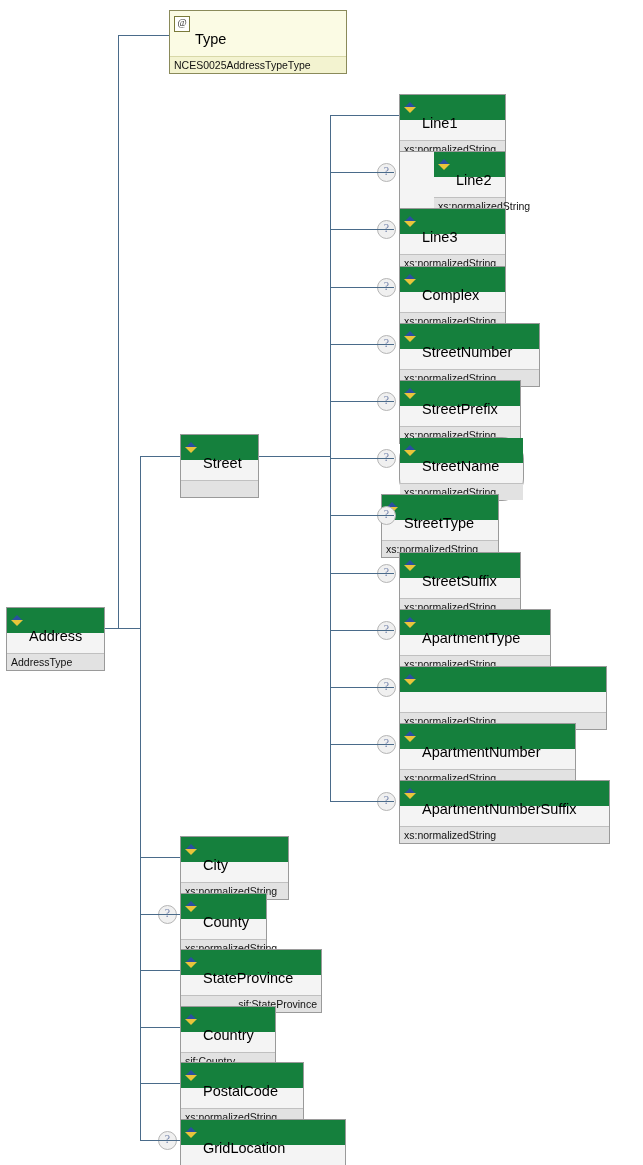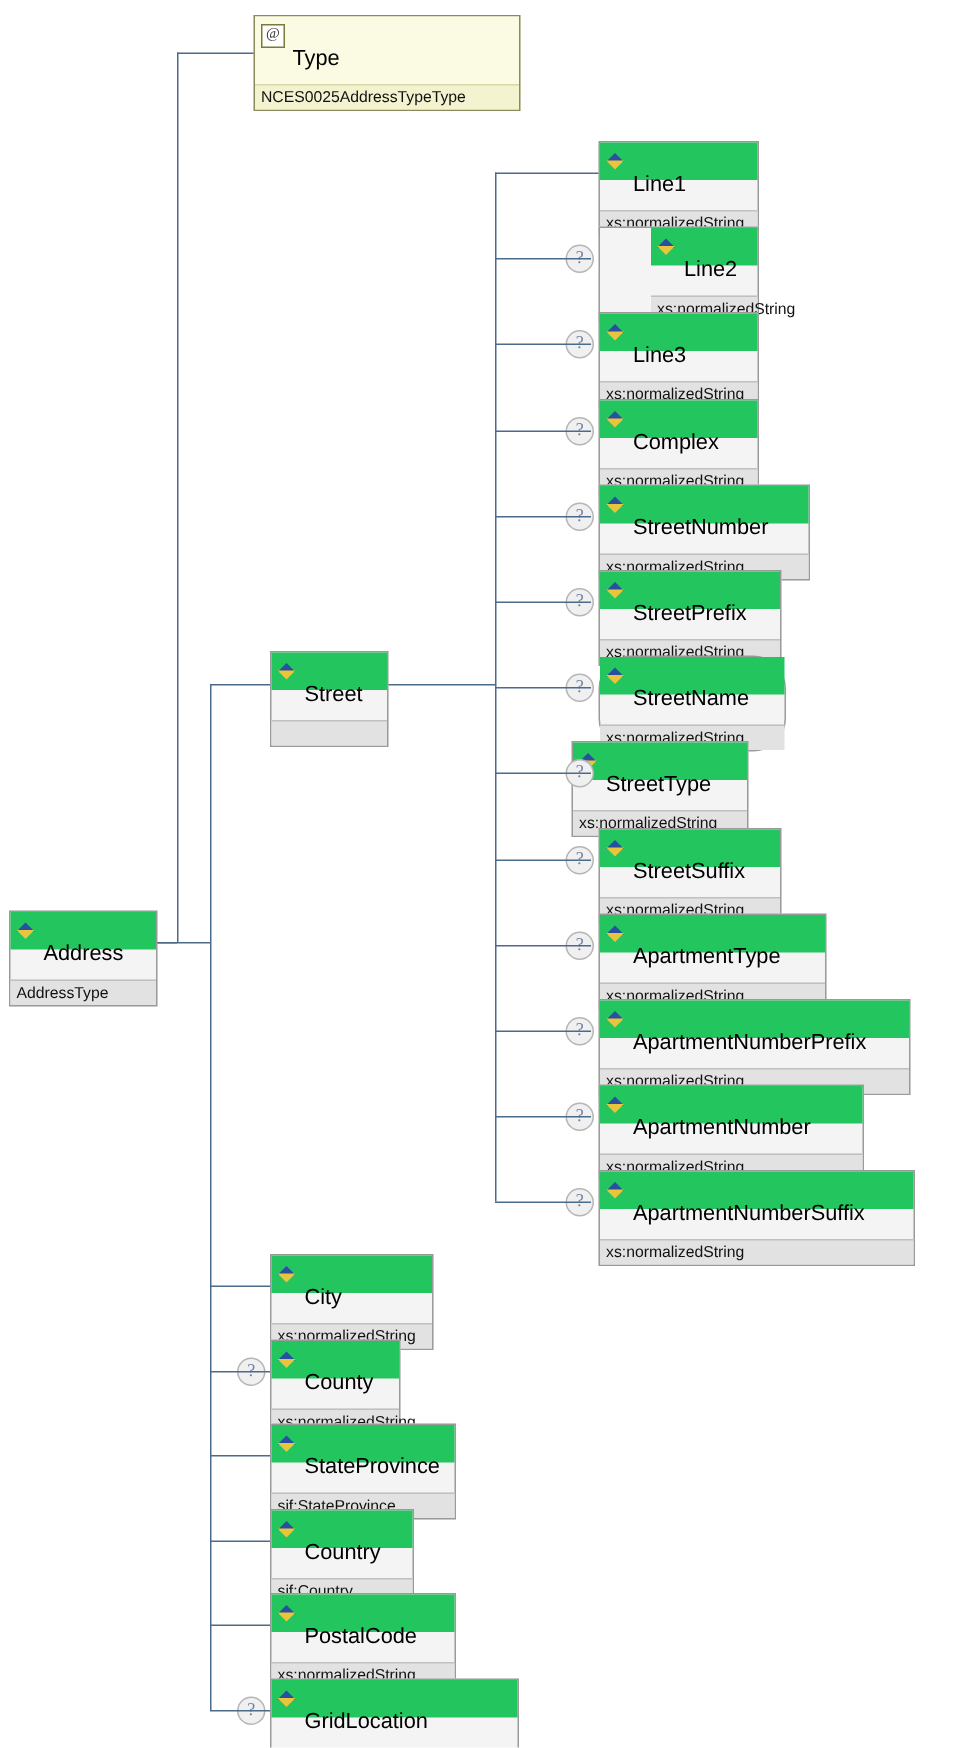--- a/index.html
+++ b/index.html
@@ -6,21 +6,21 @@
   body{width:643px;height:1165px;position:relative;font-family:"Liberation Sans",sans-serif;overflow:hidden;}
   #canvas{position:absolute;left:0;top:0;width:643px;height:1165px;}
 
   
   .ln{position:absolute;background:#4a6b8a;}
   .lnh{height:1px;}
   .lnv{width:1px;}
 
   
   .node{position:absolute;box-sizing:border-box;border:1px solid #9a9a9a;background:#f4f4f4;}
-  .node .ttl{box-sizing:border-box;height:25px;line-height:25px;padding:0 6px 0 4px;background:#22c55e;white-space:nowrap;
+  .node .ttl{box-sizing:border-box;height:25px;line-height:25px;padding:0 6px 0 4px;background:#15803d;white-space:nowrap;
       font-size:14px;color:#000;display:flex;align-items:center;}
   .node .ttl span.tx{font-size:14.5px;margin-top:32px;}
   .node .sub{box-sizing:border-box;height:17px;line-height:17px;padding:0 4px;background:#e2e2e2;border-top:1px solid #c0c0c0;
       font-size:10.5px;color:#111;white-space:nowrap;margin-top:20px;}
 
   
   .node.attr{border:1px solid #8a8a5a;background:#fbfbe4;}
   .node.attr .ttl{background:#fbfbe4;}
   .node.attr .sub{background:#f3f3d0;border-top:1px solid #d8d8a8;}
 
@@ -139,21 +139,20 @@
       <div class="ttl">
         <span class="eicon"></span>
         <span class="tx">ApartmentType</span>
       </div>
       <div class="sub">xs:normalizedString</div>
     </div>
     <div class="qmark" style="left: 377px; top: 621px;">?</div>
     <div class="node" style="left: 399px; top: 666px; width: 208px;">
       <div class="ttl">
         <span class="eicon"></span>
-        <span class="tx">ApartmentNumberPrefix</span>
       </div>
       <div class="sub">xs:normalizedString</div>
     </div>
     <div class="qmark" style="left: 377px; top: 678px;">?</div>
     <div class="node" style="left: 399px; top: 723px; width: 177px;">
       <div class="ttl">
         <span class="eicon"></span>
         <span class="tx">ApartmentNumber</span>
       </div>
       <div class="sub">xs:normalizedString</div>
@@ -175,21 +174,21 @@
       <div class="sub">xs:normalizedString</div>
     </div>
     <div class="node" style="left: 180px; top: 893px; width: 87px;">
       <div class="ttl">
         <span class="eicon"></span>
         <span class="tx">County</span>
       </div>
       <div class="sub">xs:normalizedString</div>
     </div>
     <div class="qmark" style="left: 158px; top: 905px;">?</div>
-    <div class="node" style="left: 180px; top: 949px; width: 124px;">
+    <div class="node" style="left: 180px; top: 949px; width: 142px; text-align: right;">
       <div class="ttl">
         <span class="eicon"></span>
         <span class="tx">StateProvince</span>
       </div>
       <div class="sub">sif:StateProvince</div>
     </div>
     <div class="node" style="left: 180px; top: 1006px; width: 96px;">
       <div class="ttl">
         <span class="eicon"></span>
         <span class="tx">Country</span>

